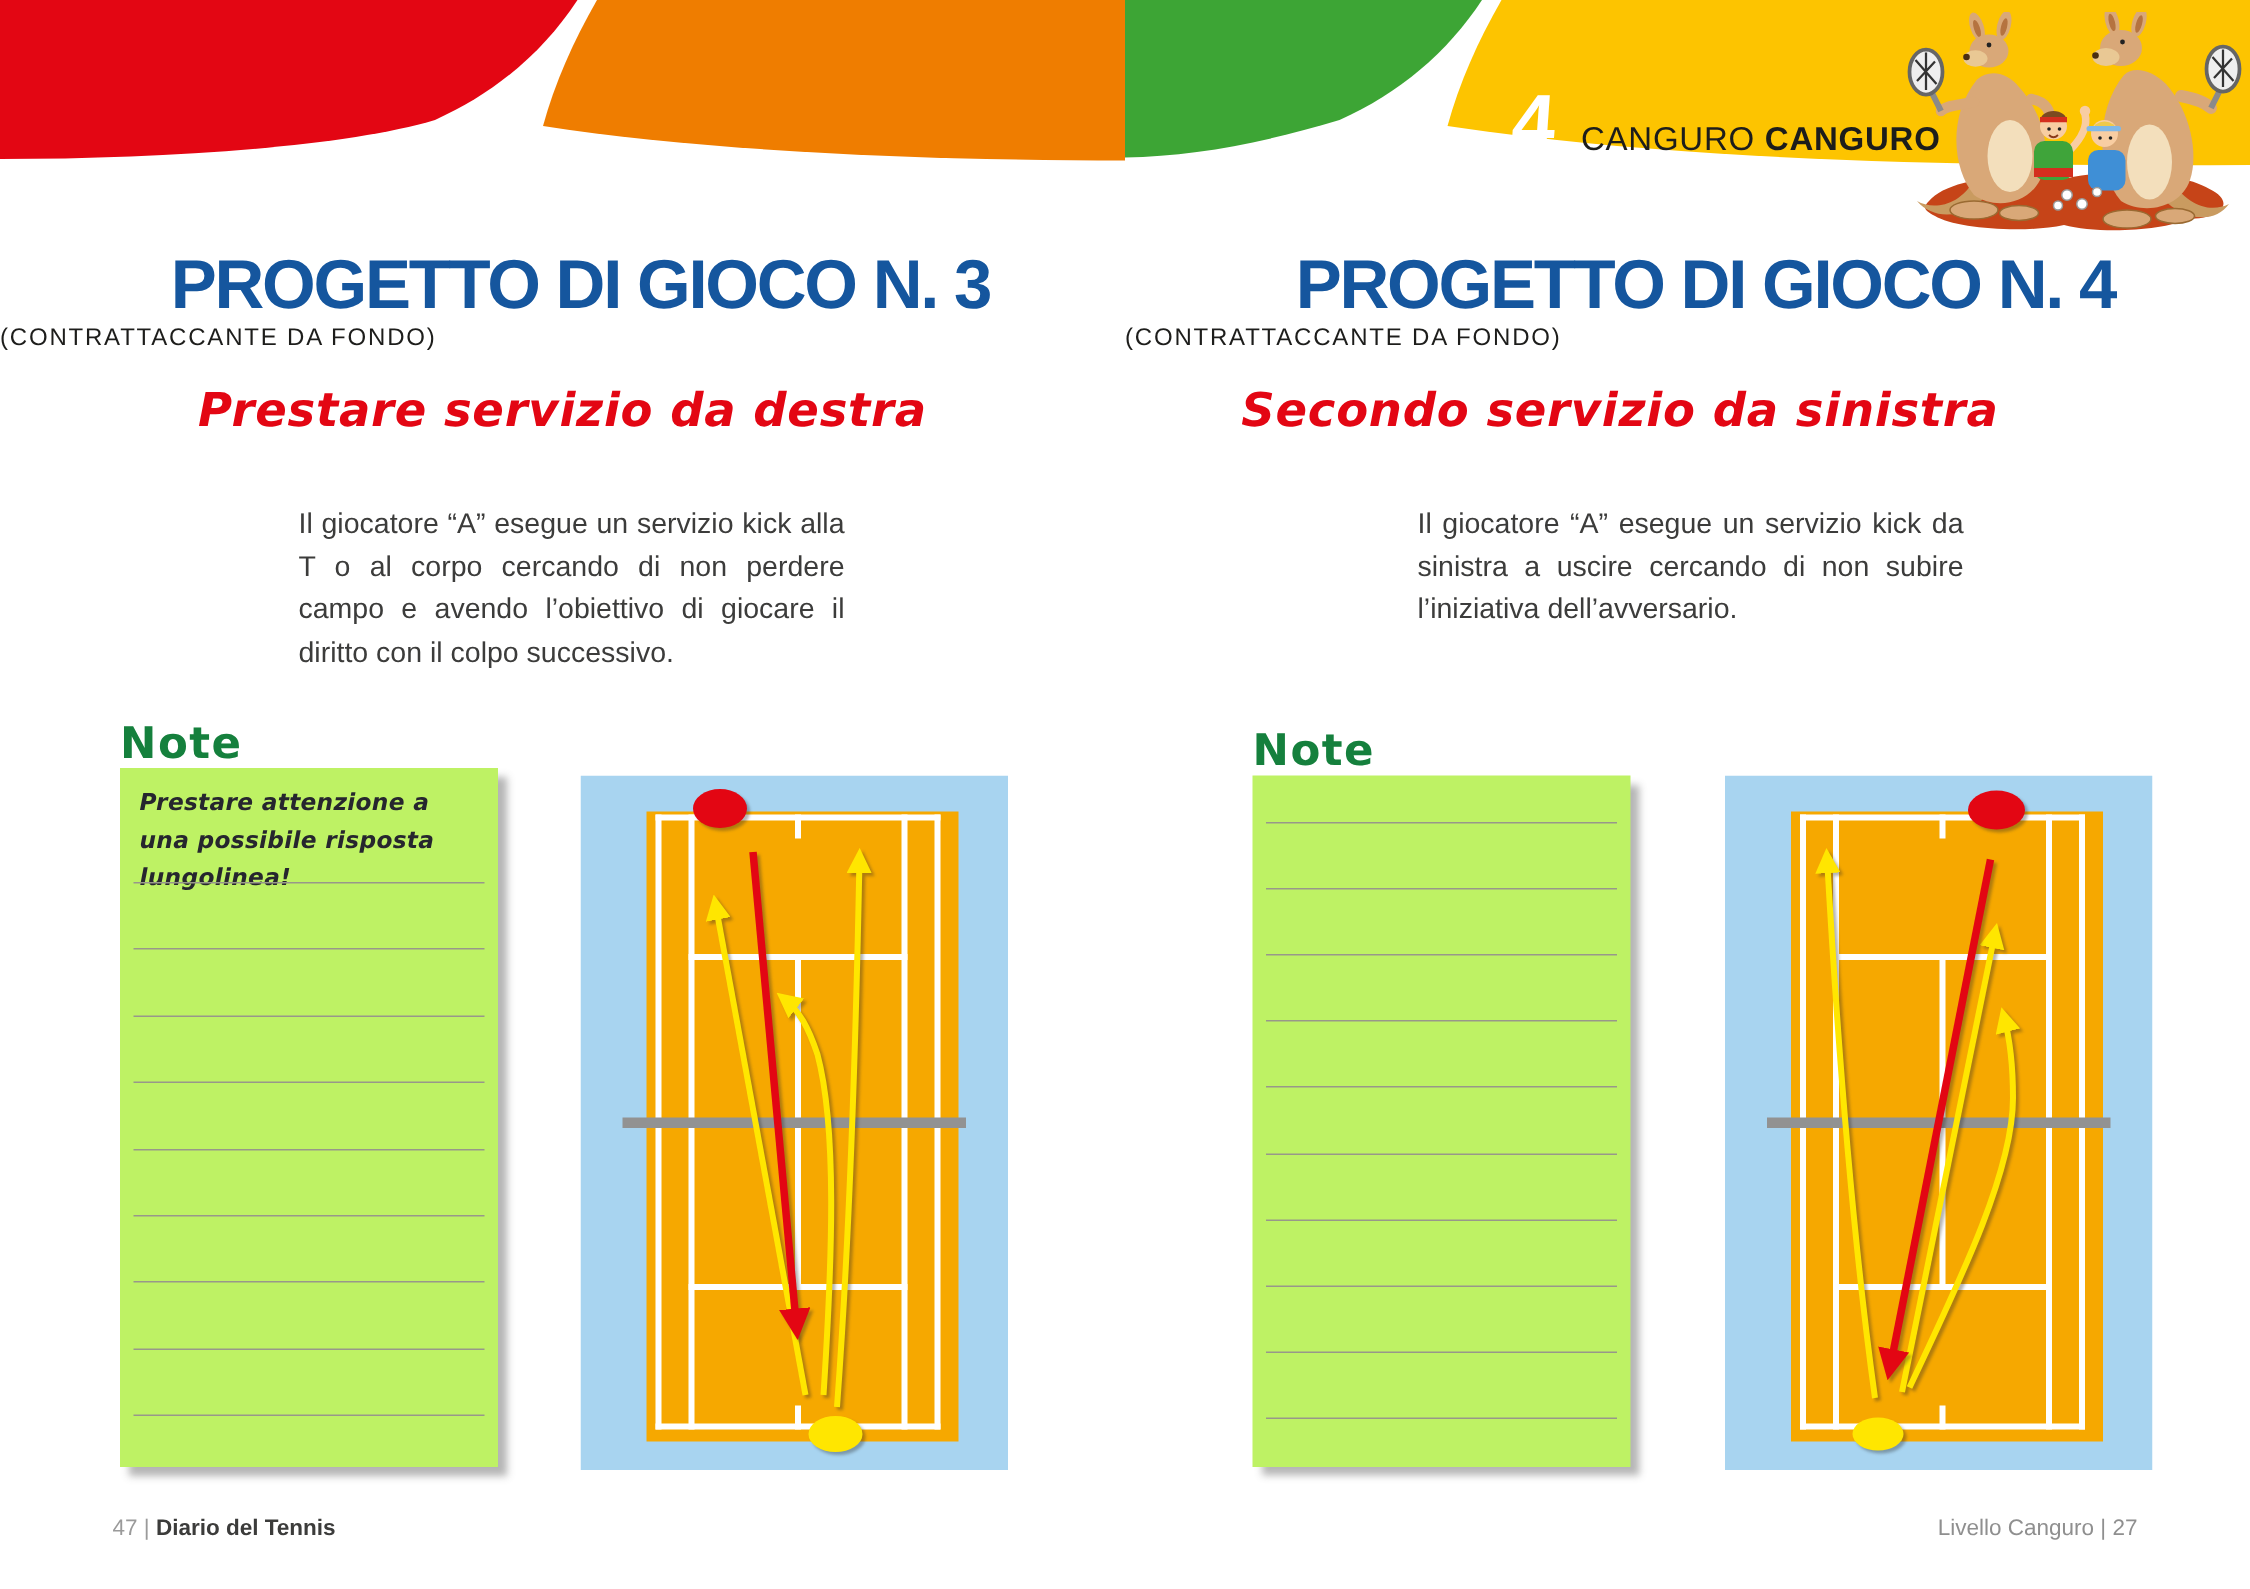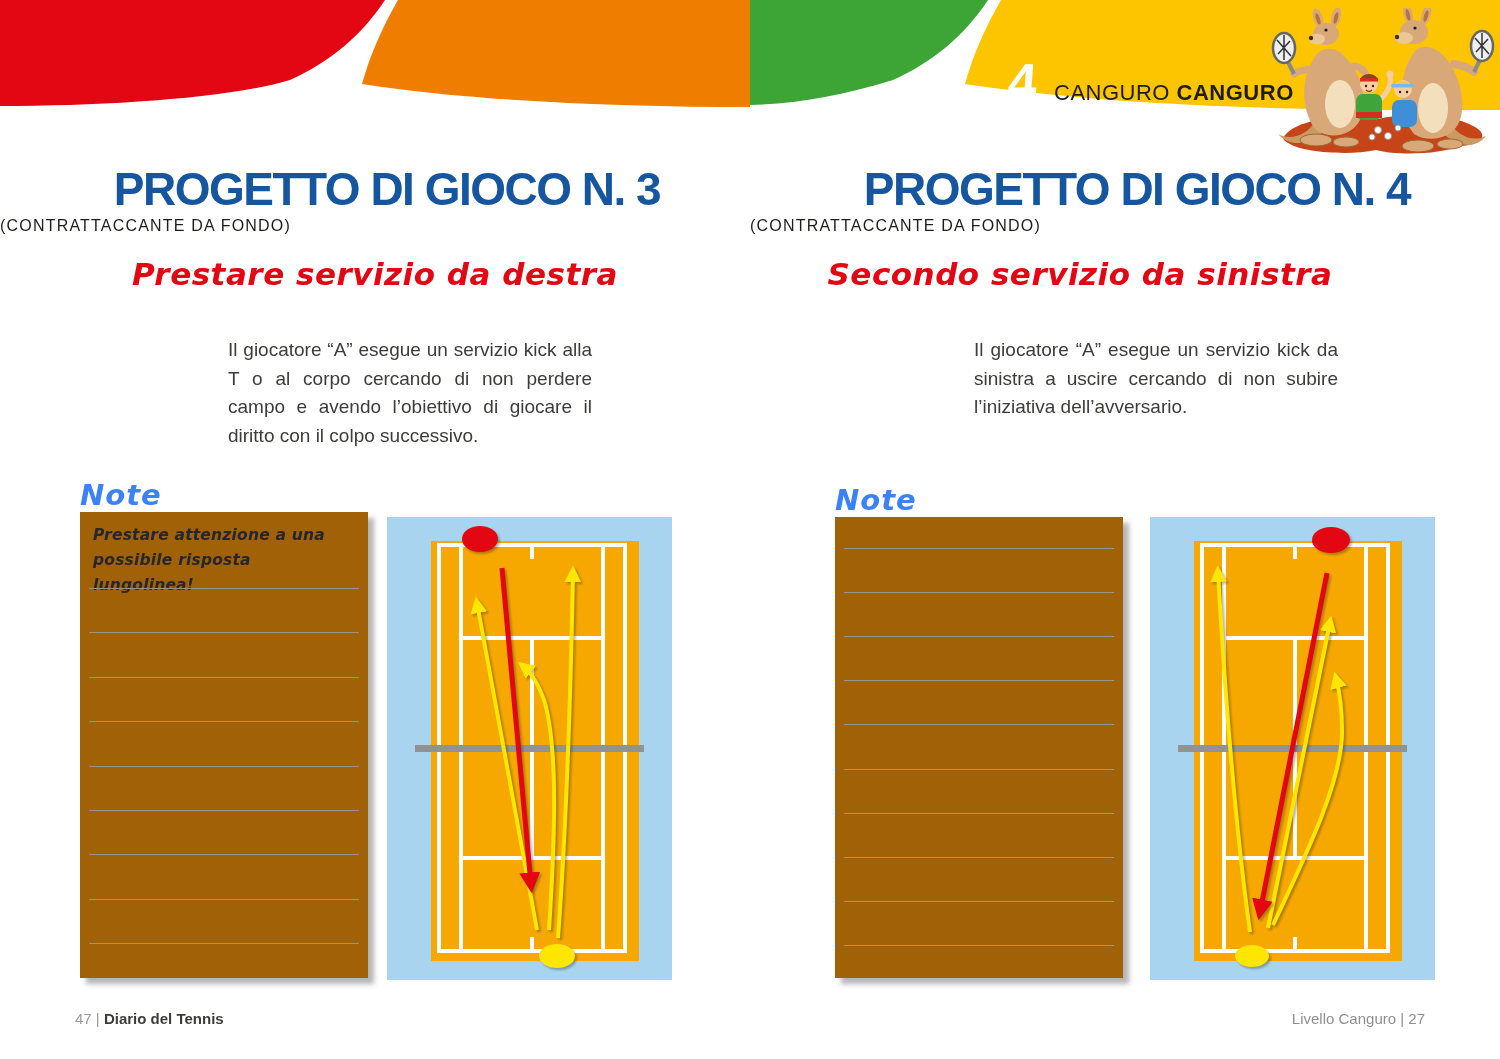--- a/index.html
+++ b/index.html
@@ -13,25 +13,25 @@
   .level-text .bold{font-weight:bold;}
   .kanga{position:absolute;left:1268px;top:8px;}
   
   .title{position:absolute;width:750px;text-align:center;top:166px;font-size:46px;font-weight:bold;
          letter-spacing:-1.5px;color:#15569E;line-height:1;padding-left:12px;}
   .subtitle{position:absolute;width:750px;top:217px;font-size:16px;color:#1d1d1b;
             letter-spacing:1.2px;font-weight:normal;}
   .tagline{position:absolute;width:750px;text-align:center;top:256px;font-size:31px;color:#E30613;
            font-family:"DejaVu Sans",sans-serif;font-style:italic;font-weight:bold;letter-spacing:.5px;}
   .bodytext{position:absolute;top:336px;width:364px;font-size:19px;line-height:1.5;color:#3C3C3B;
-            text-align:justify;margin-left:29px;}
+            text-align:justify;}
   .left-col{left:199px;} .right-col{left:945px;}
-  .note-label{position:absolute;font-family:"DejaVu Sans",sans-serif;font-style:italic;font-weight:bold;
-              font-size:29px;color:#3b82f6;letter-spacing:1px;}
-  .paper{position:absolute;width:288px;background:#a16207;box-shadow:6px 6px 5px rgba(90,90,90,.45);}
+  .note-label{position:absolute;font-family:"DejaVu Sans",sans-serif;font-weight:bold;
+              font-size:29px;color:#15803d;letter-spacing:1px;}
+  .paper{position:absolute;width:252px;background:#bef264;box-shadow:6px 6px 5px rgba(90,90,90,.45);}
   .paper .note-line{position:absolute;left:9px;right:9px;height:0;border-top:1px solid #98988a;}
   .handwriting{padding:11px 16px 0 13px;font-family:"DejaVu Sans",sans-serif;font-style:italic;
                font-weight:bold;font-size:15.5px;line-height:1.6;color:#26262e;letter-spacing:.2px;}
   
   .court{position:absolute;width:285px;height:463px;}
   .shots path, .shots ellipse{filter:drop-shadow(2px 2.5px 1.2px rgba(40,40,40,.35));}
   
   .footer{position:absolute;top:1010px;font-size:15px;color:#9a9a9a;}
   .footer .dark{color:#3C3C3B;font-weight:bold;}
   .footer-left{left:75px;}

